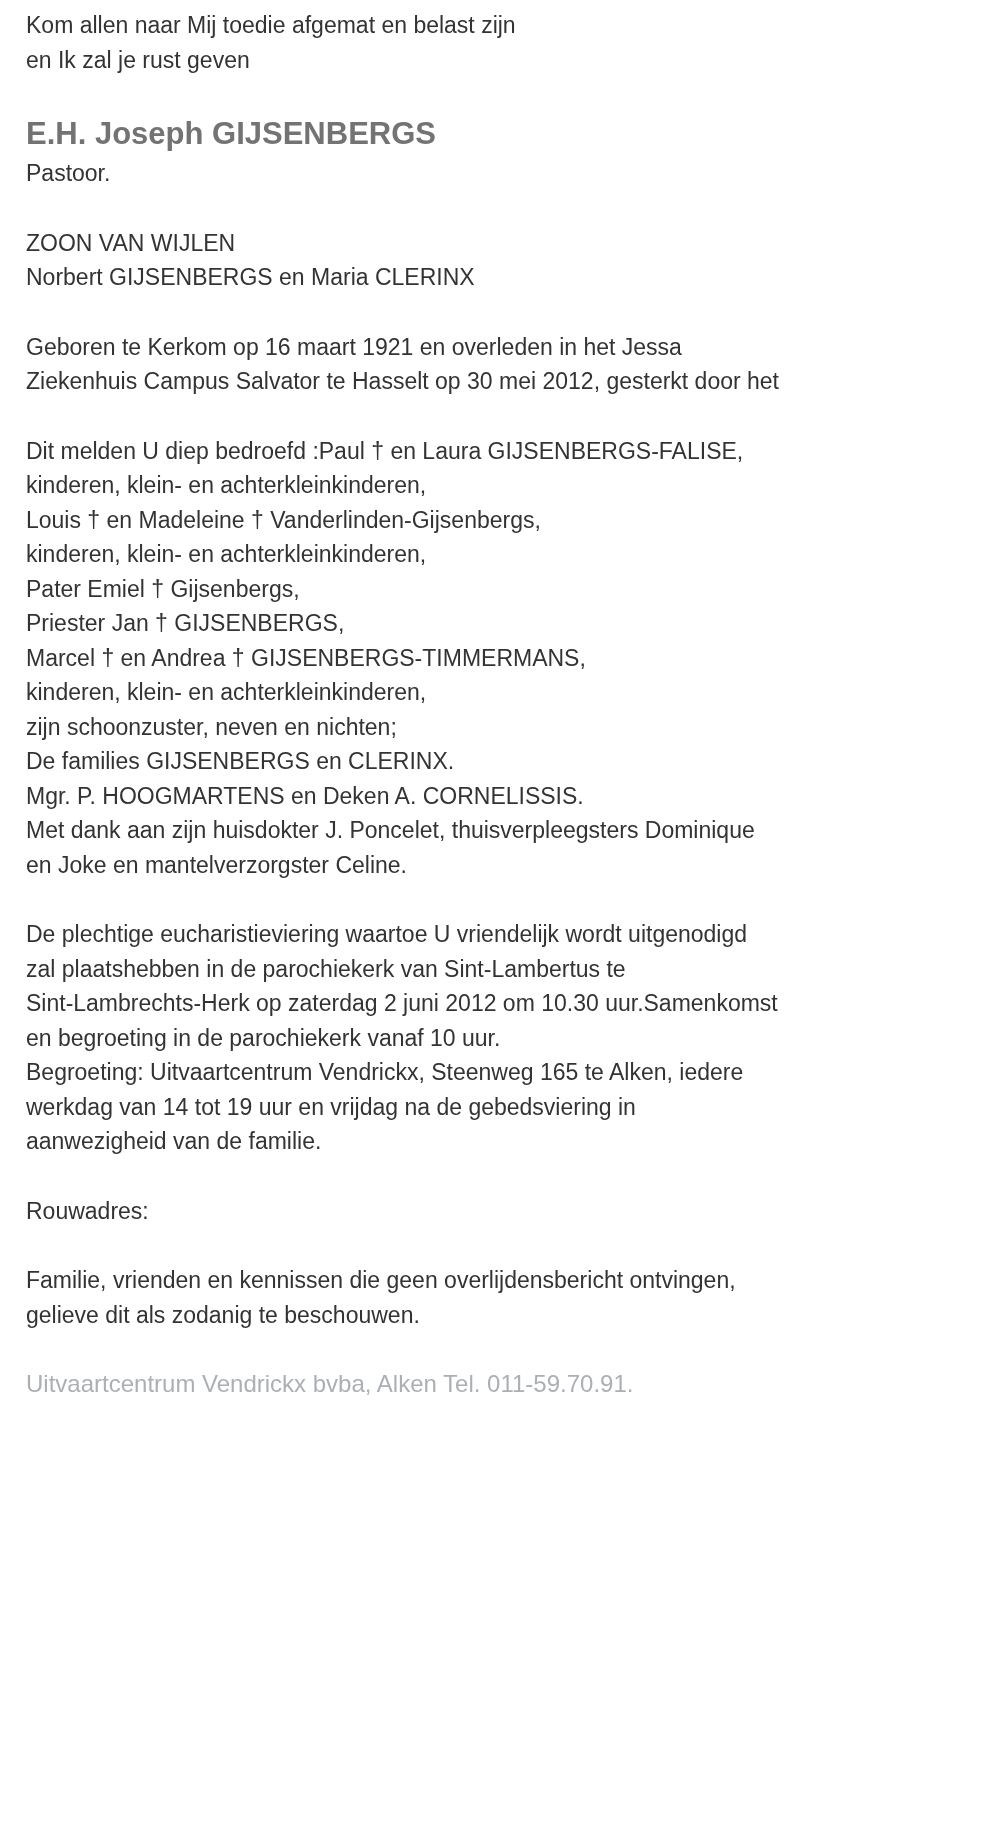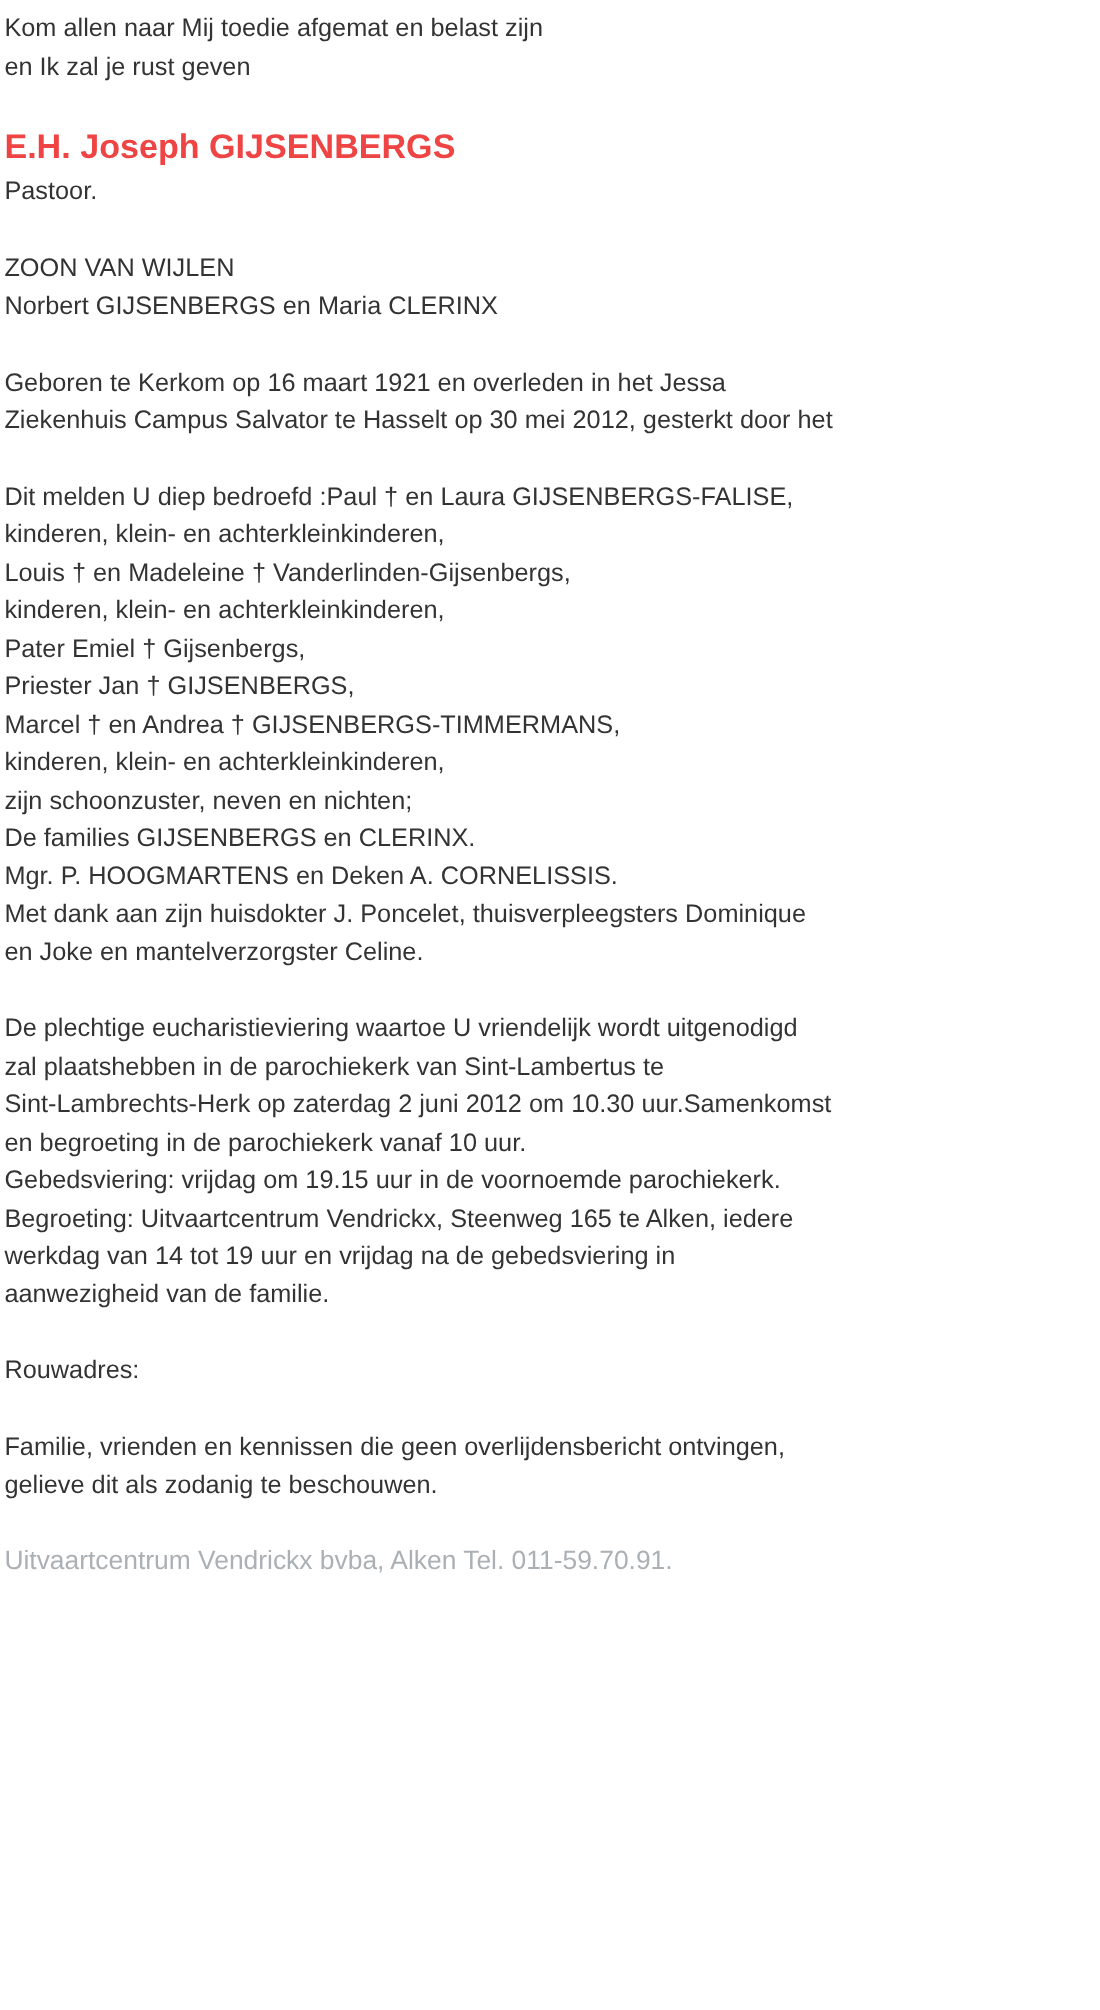--- a/index.html
+++ b/index.html
@@ -5,38 +5,38 @@
   html, body {
     margin: 0;
     padding: 0;
     background: #ffffff;
   }
   .page {
     width: 872px;
     min-height: 1827px;
     box-sizing: border-box;
     background: #ffffff;
-    padding: 8px 12px 40px 4px;
+    padding: 8px 12px 40px 26px;
     font-family: "Liberation Sans", "DejaVu Sans", sans-serif;
     color: #333333;
   }
   .para { margin: 0; }
   .para + .para { margin-top: 35px; }
   .line {
     font-size: 23px;
     line-height: 34.5px;
     white-space: pre-wrap;
     color: #333333;
   }
   .title-block { margin-top: 38px; }
   .title {
     font-size: 31px;
     line-height: 44px;
     font-weight: 700;
-    color: #ef4444;
+    color: #737373;
     margin: 0;
   }
   .footer-line {
     font-size: 24px;
     line-height: 34.5px;
     color: #abb0b5;
   }
 </style>
 </head>
 <body>
@@ -77,21 +77,20 @@
     <div class="line">Mgr. P. HOOGMARTENS en Deken A. CORNELISSIS.</div>
     <div class="line">Met dank aan zijn huisdokter J. Poncelet, thuisverpleegsters Dominique</div>
     <div class="line">en Joke en mantelverzorgster Celine.</div>
   </section>
 
   <section class="para">
     <div class="line">De plechtige eucharistieviering waartoe U vriendelijk wordt uitgenodigd</div>
     <div class="line">zal plaatshebben in de parochiekerk van Sint-Lambertus te</div>
     <div class="line">Sint-Lambrechts-Herk op zaterdag 2 juni 2012 om 10.30 uur.Samenkomst</div>
     <div class="line">en begroeting in de parochiekerk vanaf 10 uur.</div>
-    <div class="line">Gebedsviering: vrijdag om 19.15 uur in de voornoemde parochiekerk.</div>
     <div class="line">Begroeting: Uitvaartcentrum Vendrickx, Steenweg 165 te Alken, iedere</div>
     <div class="line">werkdag van 14 tot 19 uur en vrijdag na de gebedsviering in</div>
     <div class="line">aanwezigheid van de familie.</div>
   </section>
 
   <section class="para">
     <div class="line">Rouwadres:</div>
   </section>
 
 

